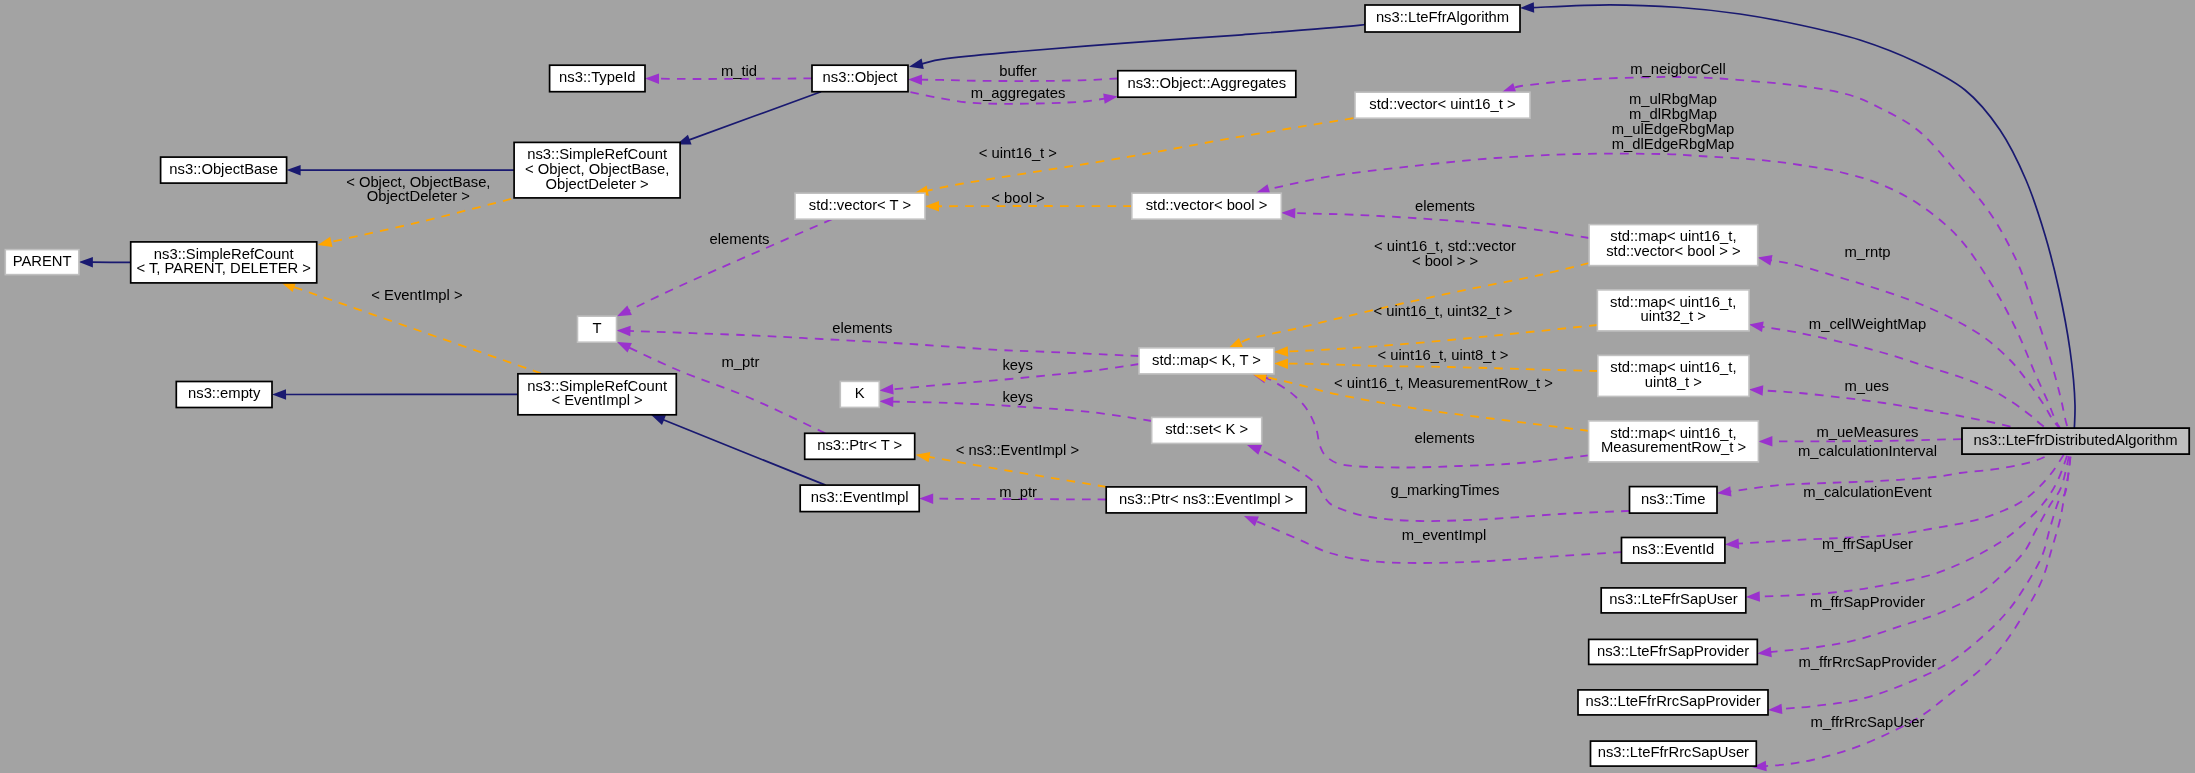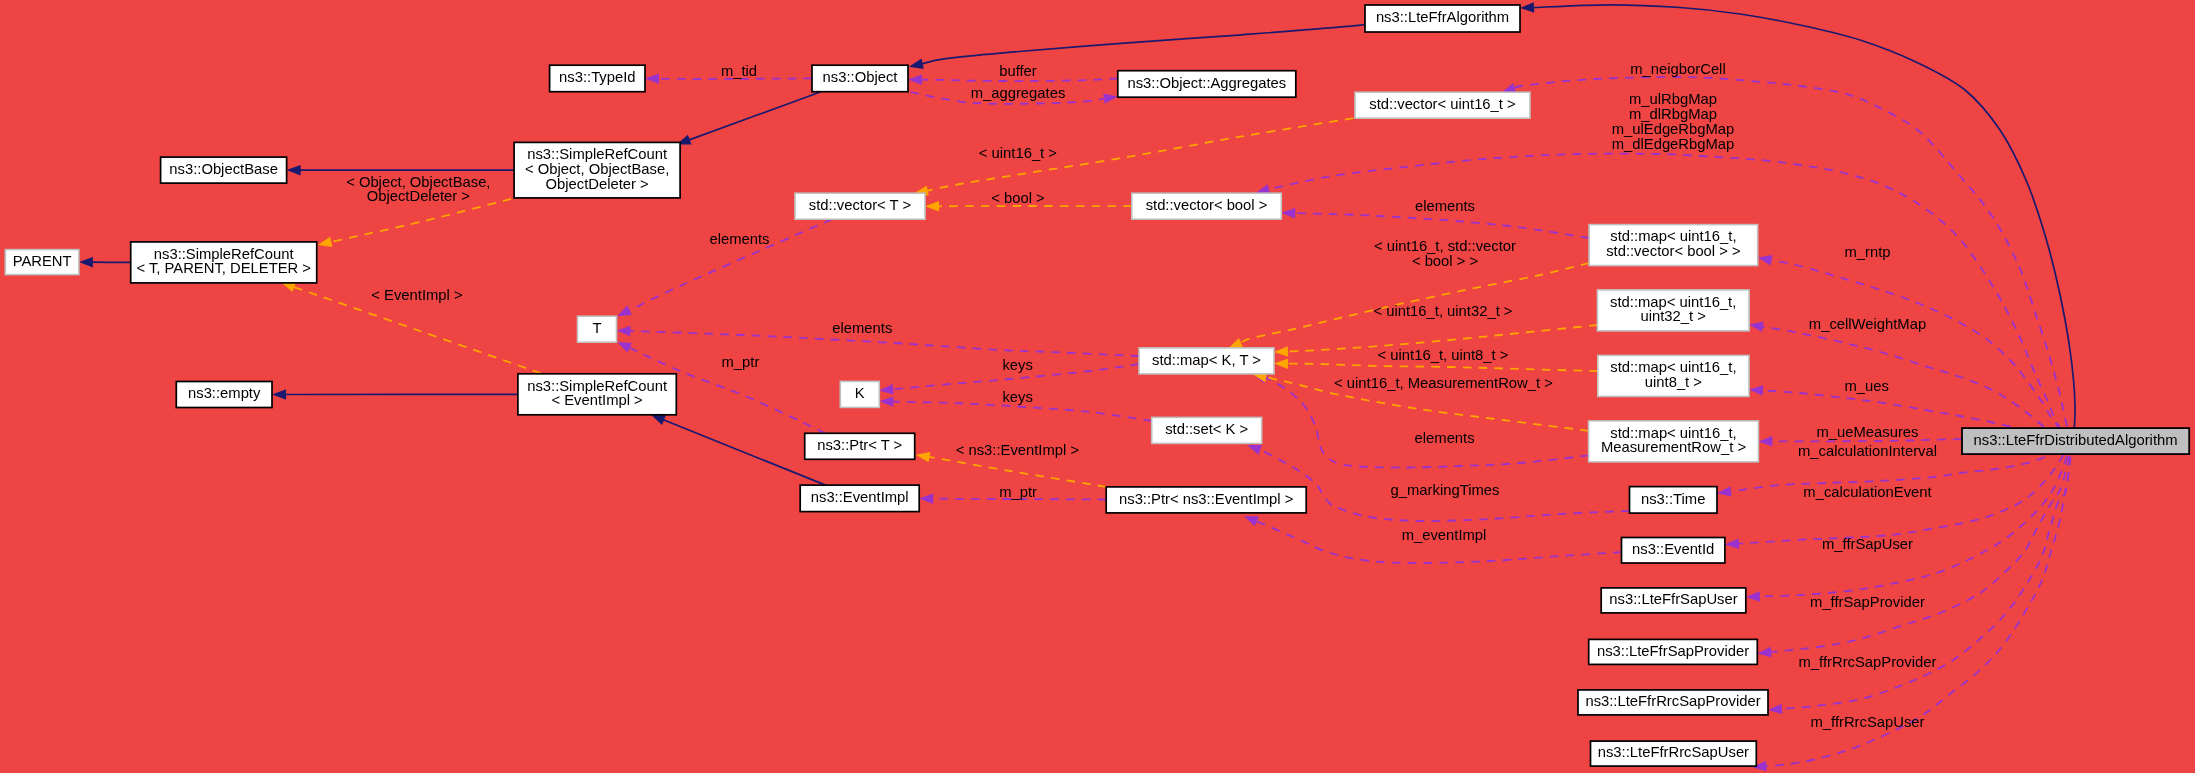--- a/index.html
+++ b/index.html
@@ -1,16 +1,16 @@
 <!DOCTYPE html>
 <html><head>
 <meta charset="utf-8">
 <style>
 html,body{margin:0;padding:0;background:#ffffff;}
-#diagram{position:relative;width:2195px;height:773px;background:#ef4444;overflow:hidden;}
+#diagram{position:relative;width:2195px;height:773px;background:#a3a3a3;overflow:hidden;}
 #diagram svg{display:block;will-change:transform;}
 text{font-family:"Liberation Sans",sans-serif;font-size:14.8px;fill:#000000;-webkit-font-smoothing:antialiased;}
 .n-solid{fill:#ffffff;stroke:#000000;stroke-width:1.7;}
 .n-light{fill:#ffffff;stroke:#c0c0c0;stroke-width:1.6;}
 .n-main{fill:#bfbfbf;stroke:#000000;stroke-width:1.8;}
 .e-inherit{fill:none;stroke:#191970;stroke-width:1.7;}
 .e-inherit-head{fill:#191970;stroke:none;}
 .e-template{fill:none;stroke:#ffa500;stroke-width:1.8;stroke-dasharray:8.6,7.2;}
 .e-template-head{fill:#ffa500;stroke:none;}
 .e-usage{fill:none;stroke:#9a32cd;stroke-width:1.8;stroke-dasharray:8.6,7.2;}

